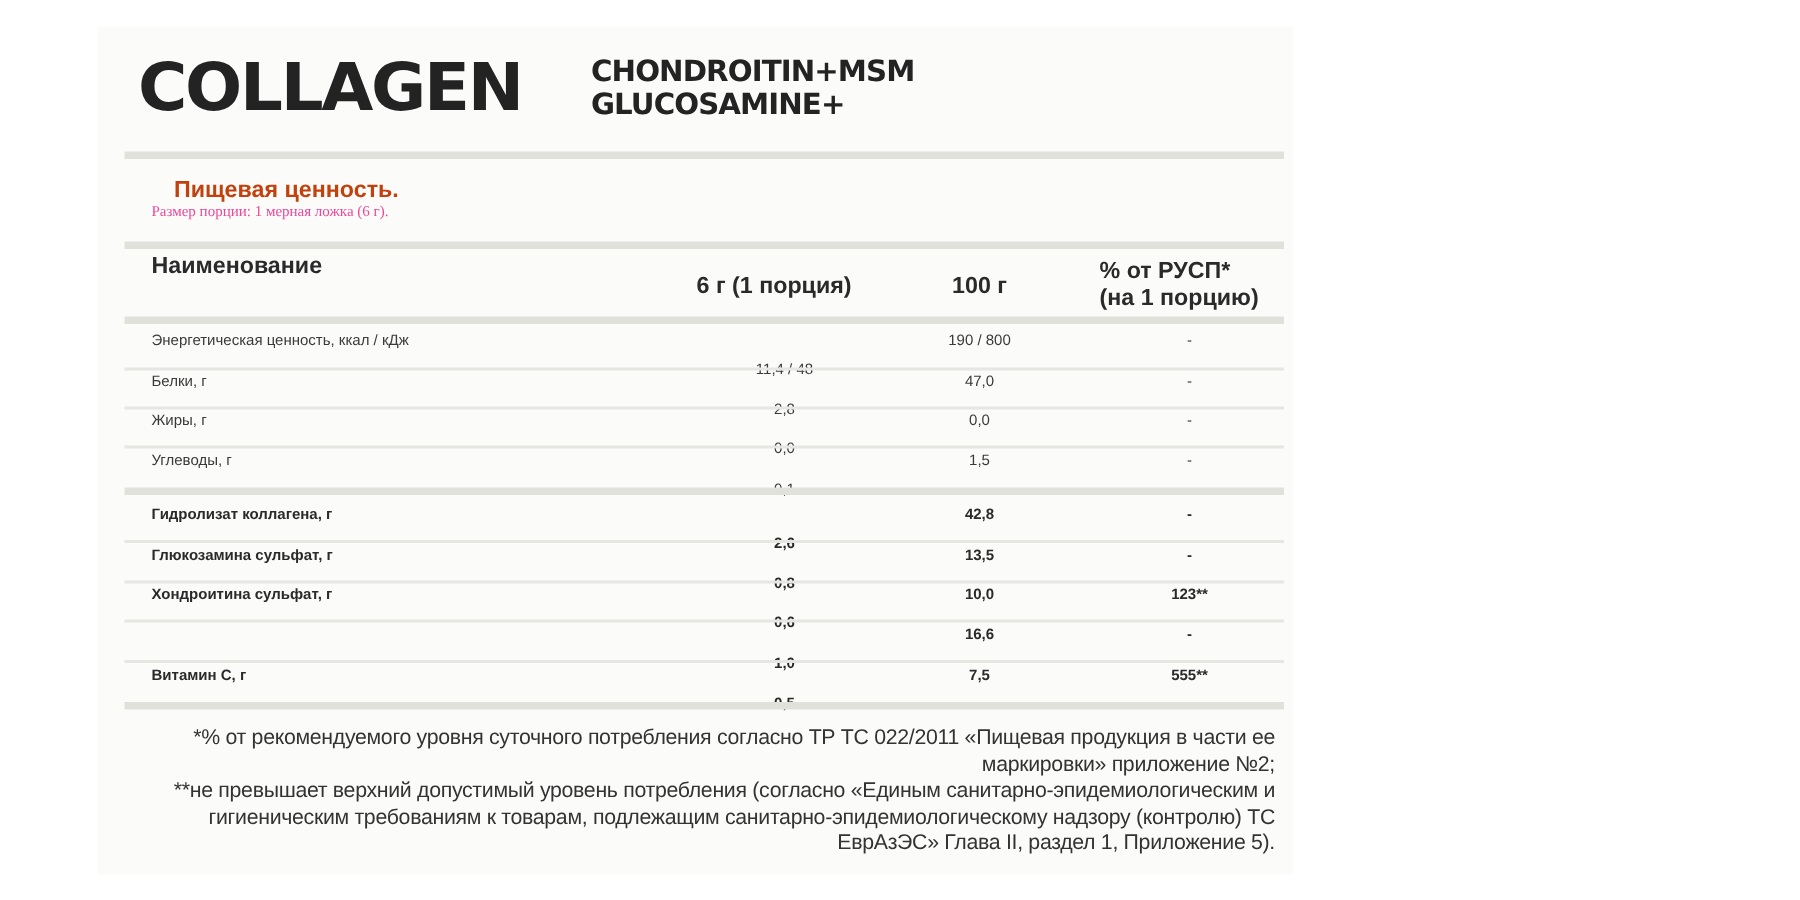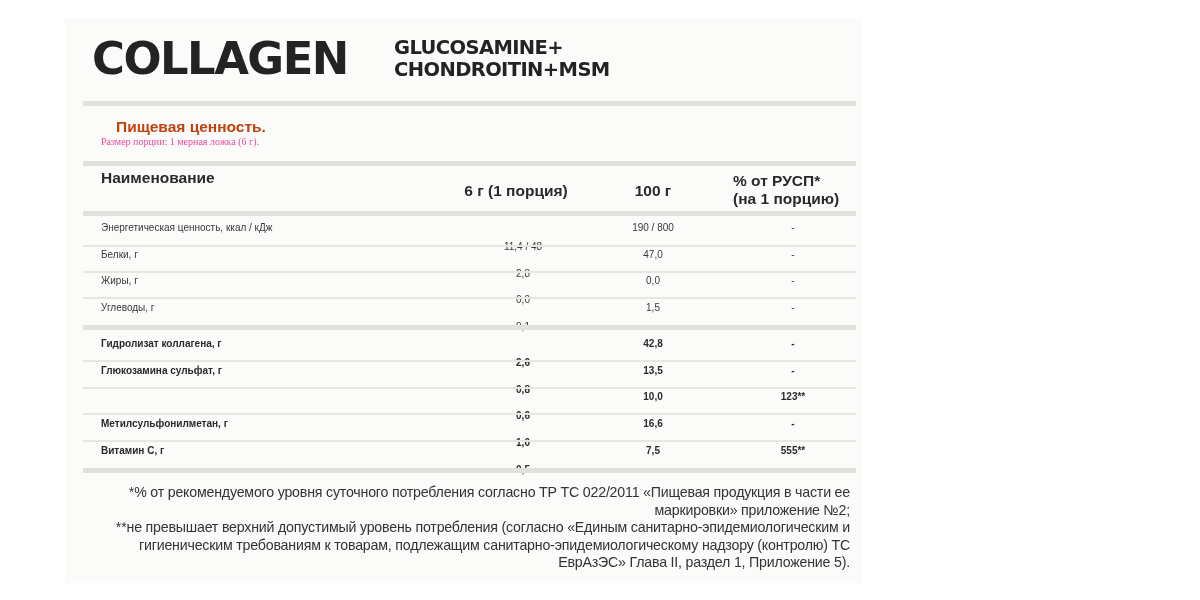--- a/index.html
+++ b/index.html
@@ -22,22 +22,22 @@
   .foot{position:absolute;left:90px;top:484px;width:760px;font-family:"Liberation Sans",sans-serif;font-size:14.2px;line-height:17.5px;color:#333;letter-spacing:-0.2px;}
   .foot p{margin:0;text-align:right;}
 </style>
 </head>
 <body>
 
 <div class="panel"></div>
 
 <div class="brand">COLLAGEN</div>
 <div class="sub">
+  <div>CHONDROITIN+MSM</div>
   <div>GLUCOSAMINE+</div>
-  <div>CHONDROITIN+MSM</div>
 </div>
 
 <div class="bar" style="top:101px"></div>
 <div class="t-title">Пищевая ценность.</div>
 <div class="t-serving">Размер порции: 1 мерная ложка (6 г).</div>
 <div class="bar" style="top:161px"></div>
 
 <div>
   <div class="hdr" style="left:101px;top:169px">Наименование</div>
   <div class="hdr" style="left:446px;top:182px;width:140px;text-align:center">6 г (1 порция)</div>
@@ -86,27 +86,27 @@
 </div>
 <div class="thin" style="top:360px"></div>
 <div class="row b" style="top:361px">
   <span class="c0">Глюкозамина сульфат, г</span>
   <span class="c1">0,8</span>
   <span class="c2">13,5</span>
   <span class="c3">-</span>
 </div>
 <div class="thin" style="top:387px"></div>
 <div class="row b" style="top:387px">
+  <span class="c0">Хондроитина сульфат, г</span>
   <span class="c1">0,6</span>
   <span class="c2">10,0</span>
   <span class="c3">123**</span>
 </div>
 <div class="thin" style="top:413px"></div>
 <div class="row b" style="top:414px">
-  <span class="c0">Метилсульфонилметан, г</span>
   <span class="c1">1,0</span>
   <span class="c2">16,6</span>
   <span class="c3">-</span>
 </div>
 <div class="thin" style="top:440px"></div>
 <div class="row b" style="top:441px">
   <span class="c0">Витамин С, г</span>
   <span class="c1">0,5</span>
   <span class="c2">7,5</span>
   <span class="c3">555**</span>

